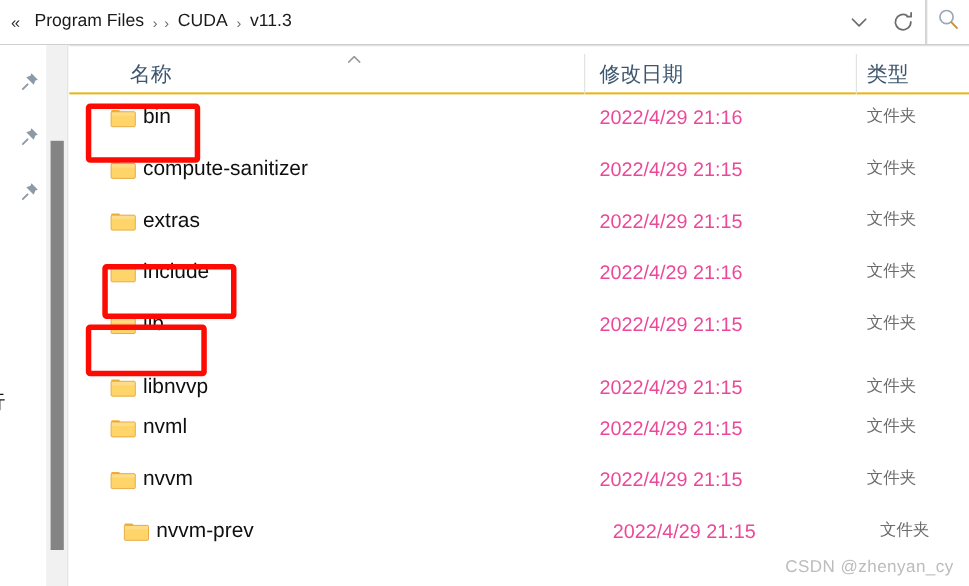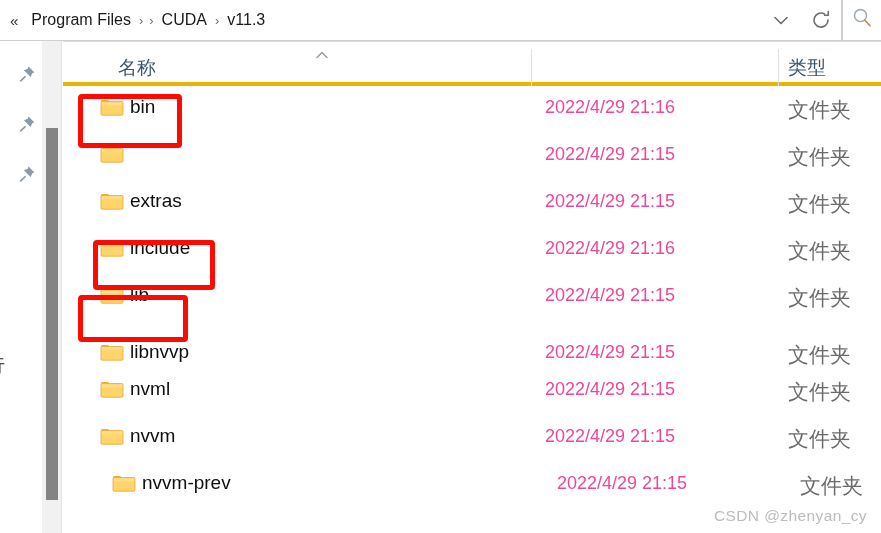--- a/index.html
+++ b/index.html
@@ -119,21 +119,21 @@
     left: 4px; top: 87px;
     width: 12px; height: 372px;
     background: #848484;
   }
 
   
   #colheader {
     position: absolute;
     left: 63px; top: 41px;
     width: 818px; height: 45px;
-    border-bottom: 4px solid #eab308;
+    border-bottom: 2px solid #eab308;
     box-sizing: border-box;
     background: #ffffff;
   }
   #colheader .hdr-topline {
     position: absolute;
     left: 0; top: 0;
     width: 818px; height: 1px;
     background: #dcdcdc;
   }
   .col-cell {
@@ -188,21 +188,21 @@
     position: absolute;
     left: 482px; top: 11px;
     font-size: 18px;
     color: #ec4899;
     white-space: nowrap;
     cursor: default;
   }
   .file-type {
     position: absolute;
     left: 725px; top: 10px;
-    font-size: 21px;
+    font-size: 15px;
     color: #6b6b6b;
     white-space: nowrap;
     cursor: default;
   }
 
   
   .annot-box {
     position: absolute;
     border: 5px solid #fc0b03;
     border-radius: 4px;
@@ -306,20 +306,21 @@
   <div id="sort-caret">
     <svg width="16" height="10" viewBox="0 0 16 10">
       <path d="M3 7.5 L8 2.5 L13 7.5" fill="none" stroke="#9a9a9a" stroke-width="1.4" stroke-linecap="round" stroke-linejoin="round"></path>
     </svg>
   </div>
 
   <div class="col-divider" style="left:468px;"></div>
   <div class="col-divider" style="left:715px;"></div>
 
   <div class="col-cell" style="left:55px;">名称</div>
+  <div class="col-cell" style="left:482px;">修改日期</div>
   <div class="col-cell" style="left:725px;">类型</div>
 </div>
 
 <div id="filelist">
     <div class="file-row" style="top: 0px;">
       <span class="folder-icon"><svg width="24" height="20" viewBox="0 0 24 20">
           <path d="M1 3.2 Q1 2.0 2.2 2.0 L8.2 2.0 L10.0 4.0 L1 4.0 Z" fill="#eeae3d"></path>
           <path d="M1 4.6 Q1 3.6 2.1 3.6 L21.9 3.6 Q23 3.6 23 4.7 L23 16.2 Q23 17.2 21.9 17.2 L2.1 17.2 Q1 17.2 1 16.2 Z" fill="#ffd469"></path>
           <path d="M1 4.6 Q1 3.6 2.1 3.6 L21.9 3.6 Q23 3.6 23 4.7 L23 7.2 L1 7.2 Z" fill="#ffdd88"></path>
           <path d="M1 4.6 Q1 3.6 2.1 3.6 L21.9 3.6 Q23 3.6 23 4.7 L23 16.2 Q23 17.2 21.9 17.2 L2.1 17.2 Q1 17.2 1 16.2 Z" fill="none" stroke="#e3a43a" stroke-width="0.8"></path>
@@ -328,20 +329,21 @@
       <span class="file-date">2022/4/29 21:16</span>
       <span class="file-type">文件夹</span>
     </div>
     <div class="file-row" style="top: 47px;">
       <span class="folder-icon"><svg width="24" height="20" viewBox="0 0 24 20">
           <path d="M1 3.2 Q1 2.0 2.2 2.0 L8.2 2.0 L10.0 4.0 L1 4.0 Z" fill="#eeae3d"></path>
           <path d="M1 4.6 Q1 3.6 2.1 3.6 L21.9 3.6 Q23 3.6 23 4.7 L23 16.2 Q23 17.2 21.9 17.2 L2.1 17.2 Q1 17.2 1 16.2 Z" fill="#ffd469"></path>
           <path d="M1 4.6 Q1 3.6 2.1 3.6 L21.9 3.6 Q23 3.6 23 4.7 L23 7.2 L1 7.2 Z" fill="#ffdd88"></path>
           <path d="M1 4.6 Q1 3.6 2.1 3.6 L21.9 3.6 Q23 3.6 23 4.7 L23 16.2 Q23 17.2 21.9 17.2 L2.1 17.2 Q1 17.2 1 16.2 Z" fill="none" stroke="#e3a43a" stroke-width="0.8"></path>
         </svg></span>
+      <span class="file-name">compute-sanitizer</span>
       <span class="file-date">2022/4/29 21:15</span>
       <span class="file-type">文件夹</span>
     </div>
     <div class="file-row" style="top: 94px;">
       <span class="folder-icon"><svg width="24" height="20" viewBox="0 0 24 20">
           <path d="M1 3.2 Q1 2.0 2.2 2.0 L8.2 2.0 L10.0 4.0 L1 4.0 Z" fill="#eeae3d"></path>
           <path d="M1 4.6 Q1 3.6 2.1 3.6 L21.9 3.6 Q23 3.6 23 4.7 L23 16.2 Q23 17.2 21.9 17.2 L2.1 17.2 Q1 17.2 1 16.2 Z" fill="#ffd469"></path>
           <path d="M1 4.6 Q1 3.6 2.1 3.6 L21.9 3.6 Q23 3.6 23 4.7 L23 7.2 L1 7.2 Z" fill="#ffdd88"></path>
           <path d="M1 4.6 Q1 3.6 2.1 3.6 L21.9 3.6 Q23 3.6 23 4.7 L23 16.2 Q23 17.2 21.9 17.2 L2.1 17.2 Q1 17.2 1 16.2 Z" fill="none" stroke="#e3a43a" stroke-width="0.8"></path>
         </svg></span>

